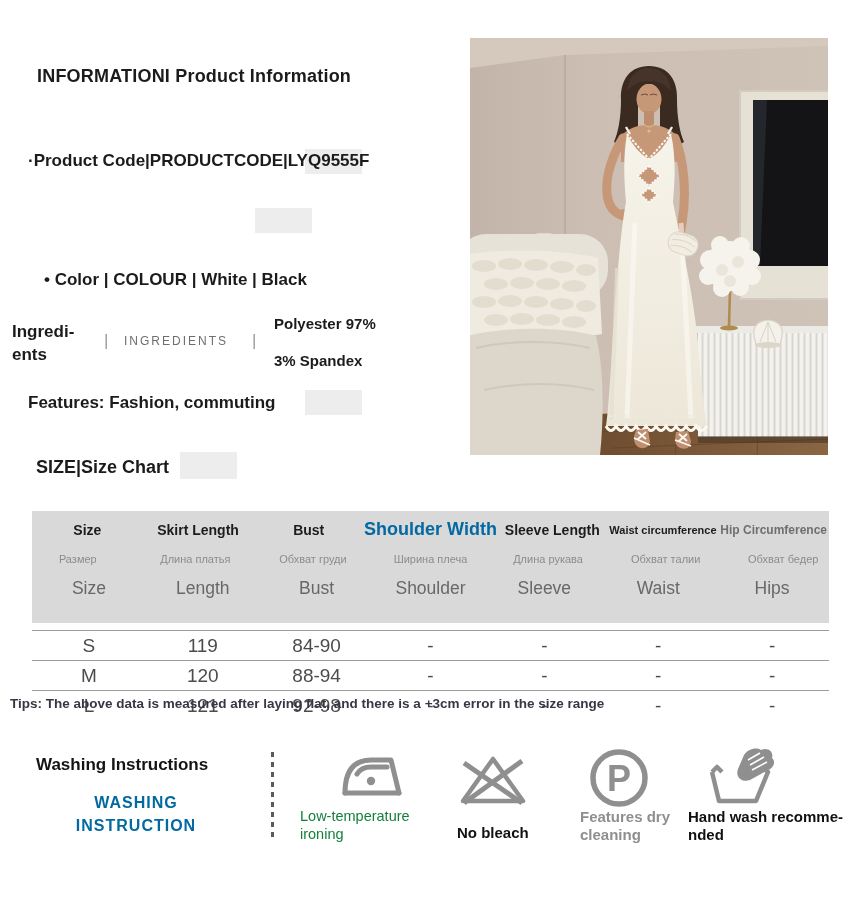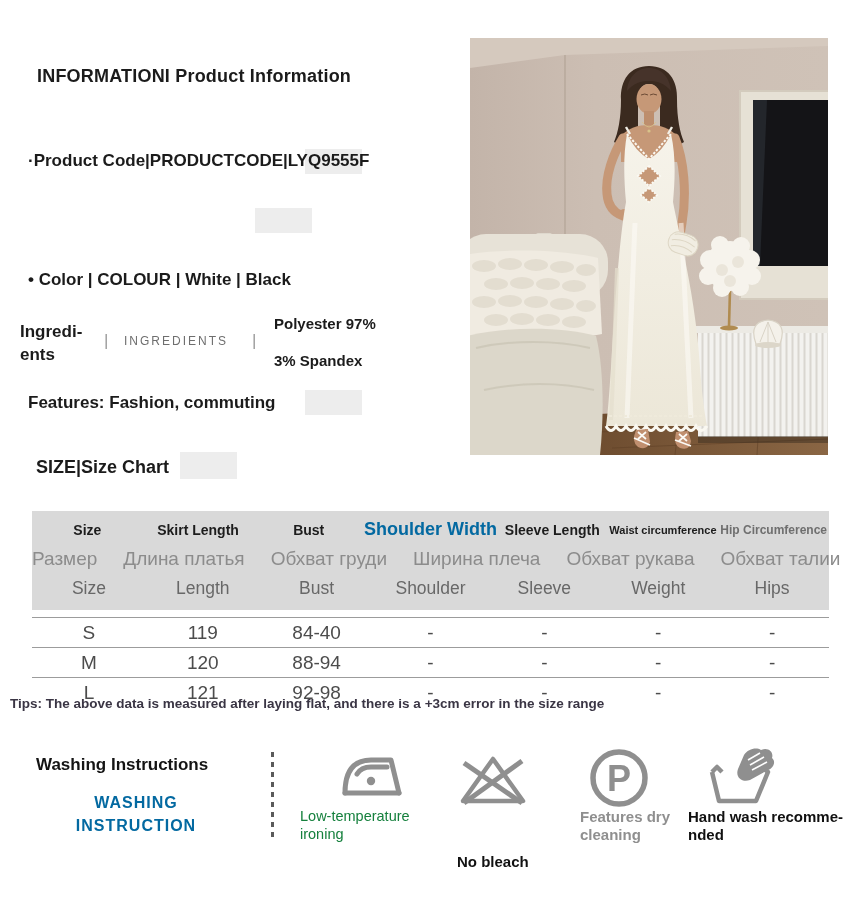--- a/index.html
+++ b/index.html
@@ -7,66 +7,66 @@
   body { font-family:"Liberation Sans", sans-serif; color:#1b1b1b; }
   .page { position:relative; width:850px; height:897px; background:#fff; overflow:hidden; }
 
   .abs { position:absolute; }
 
   
   .page-title { left:37px; top:66px; font-size:18px; font-weight:700; letter-spacing:.2px; }
   .line-bold  { font-size:17px; font-weight:700; }
   .l-code     { left:28px; top:151px; }
   .l-weight   { left:28px; top:211px; }
-  .l-color    { left:28px; top:270px; }
+  .l-color    { left:44px; top:270px; }
   .l-features { left:28px; top:393px; }
 
   .gray-box { background:#ededed; width:57px; height:25px; }
   .gb1 { left:305px; top:149px; }
   .gb2 { left:255px; top:208px; }
   .gb3 { left:305px; top:390px; }
   .gb4 { left:180px; top:452px; width:57px; height:27px; }
 
-  .ing-label { left:20px; top:320px; font-size:17px; font-weight:700; line-height:23px; }
+  .ing-label { left:12px; top:320px; font-size:17px; font-weight:700; line-height:23px; }
   .ing-sep1  { left:104px; top:331px; color:#9a9a9a; font-size:17px; }
   .ing-caps  { left:124px; top:334px; color:#6e6e6e; font-size:12px; letter-spacing:2px; }
   .ing-sep2  { left:252px; top:331px; color:#9a9a9a; font-size:17px; }
   .ing-v1    { left:274px; top:315px; font-size:15px; font-weight:700; }
   .ing-v2    { left:274px; top:352px; font-size:15px; font-weight:700; }
 
   .size-title { left:36px; top:457px; font-size:18px; font-weight:700; }
 
   
   .size-table { left:32px; top:511px; width:797px; }
-  .thead { background:#d9d9d9; padding:5px 0 7px 0; }
+  .thead { background:#d9d9d9; padding:5px 0 20px 0; }
   .hrow, .drow { display:grid; grid-template-columns:repeat(7,1fr); align-items:center; text-align:center; }
   .hrow span, .drow span { white-space:nowrap; overflow:visible; }
   .r1 { height:27px; font-size:14px; font-weight:700; color:#1c1c1c; }
   .r1 .c4 { font-size:18px; color:#0369a1; }
   .r1 .c6 { font-size:11px; }
   .r1 .c7 { font-size:12px; color:#6f6f6f; }
-  .r2 { height:31px; font-size:19px; color:#8c8c8c;gap:26px; }
+  .r2 { height:31px; font-size:11px; color:#8c8c8c;gap:26px; }
   .r3 { height:29px; font-size:17.5px; color:#686868; }
   .tbody { margin-top:7px; }
   .drow { height:30px; border-top:1px solid #9c9c9c; font-size:19px; color:#4c4c4c; }
 
   .tips { left:10px; top:696px; font-size:13.5px; font-weight:700; color:#3a3544; }
 
   
   .wash-title { left:36px; top:755px; font-size:17px; font-weight:700; color:#141414; }
   .wash-sub   { left:36px; top:791px; width:200px; text-align:center; color:#0369a1;
                 font-size:16px; font-weight:700; letter-spacing:1px; line-height:23px; }
   .dash-div   { left:271px; top:752px; width:3px; height:90px;
                 background:repeating-linear-gradient(#5a5a5a 0 5px, transparent 5px 10px); }
 
   .wash-item  { text-align:left; }
   .wi-iron-icon  { left:340px; top:751px; }
   .wi-iron-label { left:300px; top:807px; font-size:14.5px; color:#15803d; line-height:18px; }
   .wi-bleach-icon  { left:455px; top:752px; }
-  .wi-bleach-label { left:457px; top:853px; font-size:15px; font-weight:700; color:#111; line-height:18px; }
+  .wi-bleach-label { left:457px; top:824px; font-size:15px; font-weight:700; color:#111; line-height:18px; }
   .wi-dry-icon  { left:588px; top:747px; }
   .wi-dry-label { left:580px; top:808px; font-size:15px; font-weight:700; color:#8f8f8f; line-height:18px; }
   .wi-hand-icon  { left:706px; top:747px; }
   .wi-hand-label { left:688px; top:808px; font-size:15px; font-weight:700; color:#111; line-height:18px; }
 
   
   .photo { left:470px; top:38px; width:358px; height:417px; overflow:hidden; background:#cbbdb2; }
 </style>
 </head>
 <body>
@@ -105,39 +105,39 @@
         <span class="c4">Shoulder Width</span>
         <span class="c5">Sleeve Length</span>
         <span class="c6">Waist circumference</span>
         <span class="c7">Hip Circumference</span>
       </div>
       <div class="hrow r2">
         <span>Размер</span>
         <span>Длина платья</span>
         <span>Обхват груди</span>
         <span>Ширина плеча</span>
-        <span>Обхват рукава</span>
+        <span>Длина рукава</span>
         <span>Обхват талии</span>
         <span>Обхват бедер</span>
       </div>
       <div class="hrow r3">
         <span>Size</span>
         <span>Length</span>
         <span>Bust</span>
         <span>Shoulder</span>
         <span>Sleeve</span>
-        <span>Weight</span>
+        <span>Waist</span>
         <span>Hips</span>
       </div>
     </div>
     <div class="tbody">
       <div class="drow">
         <span>S</span>
         <span>119</span>
-        <span>84-40</span>
+        <span>84-90</span>
         <span>-</span>
         <span>-</span>
         <span>-</span>
         <span>-</span>
       </div>
       <div class="drow">
         <span>M</span>
         <span>120</span>
         <span>88-94</span>
         <span>-</span>

